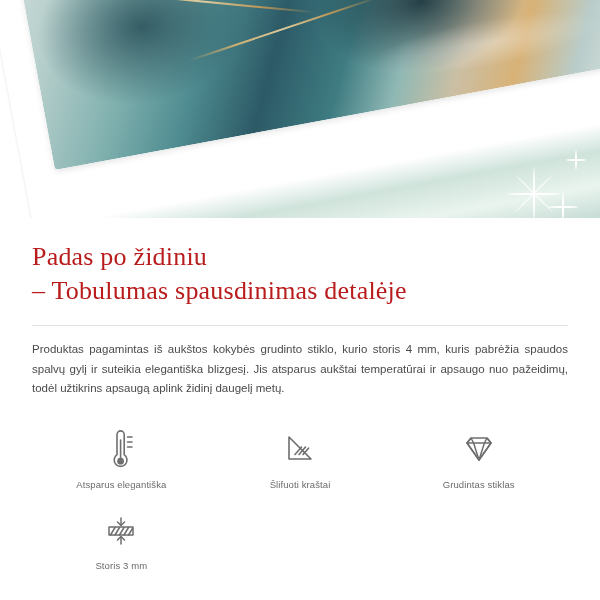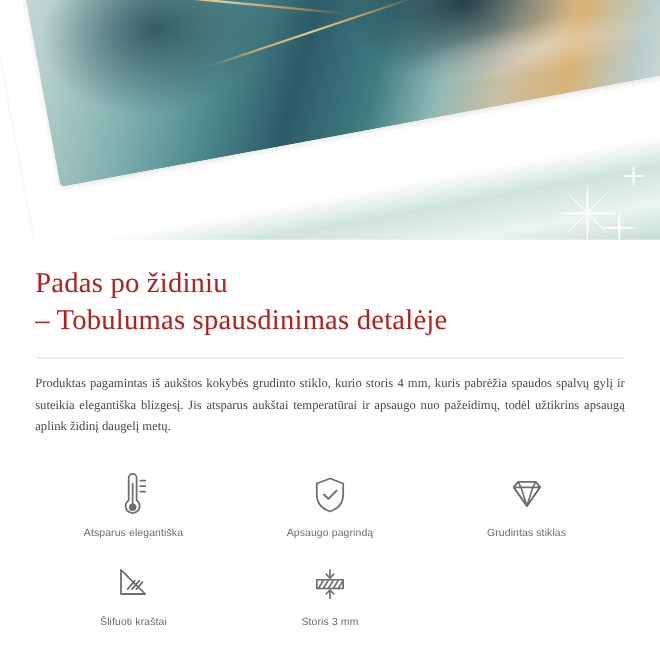--- a/index.html
+++ b/index.html
@@ -136,21 +136,20 @@
     background: #e2e2e2;
     margin: 16px 0 14px 0;
   }
 
   .body-copy {
     font-size: 11.5px;
     line-height: 19.5px;
     color: #4a4a4a;
     width: 536px;
     text-align: justify;
-    font-family: Liberation Serif, serif;
   }
 
   
   .features {
     margin-top: 26px;
     display: grid;
     grid-template-columns: repeat(3, 1fr);
     grid-row-gap: 16px;
     width: 536px;
   }
@@ -224,57 +223,48 @@
               <line x1="26.5" y1="14" x2="31" y2="14"></line>
               <line x1="26.5" y1="19" x2="31" y2="19"></line>
             </g>
             <circle cx="19.6" cy="33.2" r="3.4" fill="#6e6e6e"></circle>
           </svg>
         </div>
         <div class="caption">Atsparus elegantiška</div>
       </div>
 
 
-      <div class="feature">
-        <div class="icon-wrap">
-          <svg width="44" height="44" viewBox="0 0 44 44">
-            <path d="M22 7l12 4.5v10c0 8-5.2 13.2-12 15.5C15.2 34.7 10 29.5 10 21.5v-10z" fill="none" stroke="#6e6e6e" stroke-width="1.6" stroke-linejoin="round"></path>
-            <path d="M16.5 21.5l4 4 7.5-7.5" fill="none" stroke="#6e6e6e" stroke-width="1.8" stroke-linecap="round" stroke-linejoin="round"></path>
-          </svg>
-        </div>
-        <div class="caption">Apsaugo pagrindą</div>
+
+      <div class="feature">
+        <div class="icon-wrap">
+          <svg width="44" height="40" viewBox="0 0 44 40">
+            <g fill="none" stroke="#6e6e6e" stroke-width="1.6" stroke-linecap="round" stroke-linejoin="round">
+              <path d="M11 29h22L11 7z"></path>
+              <line x1="17" y1="24.5" x2="23.5" y2="17"></line>
+              <line x1="21" y1="24.5" x2="27.5" y2="17"></line>
+              <line x1="25" y1="24.5" x2="30.5" y2="18.2"></line>
+            </g>
+          </svg>
+        </div>
+        <div class="caption">Šlifuoti kraštai</div>
       </div>
 
       <div class="feature">
         <div class="icon-wrap">
           <svg width="46" height="40" viewBox="0 0 46 40">
             <g fill="none" stroke="#6e6e6e" stroke-width="1.5" stroke-linejoin="round">
               <path d="M11 13h24l-12 17z"></path>
               <path d="M11 13l4-5h16l4 5"></path>
               <path d="M15 8l-4 5 12 17 12-17-4-5"></path>
               <path d="M17.6 13L23 30l5.4-17"></path>
               <path d="M15 8l2.6 5M31 8l-2.6 5"></path>
             </g>
           </svg>
         </div>
         <div class="caption">Grudintas stiklas</div>
-      </div>
-
-      <div class="feature">
-        <div class="icon-wrap">
-          <svg width="44" height="40" viewBox="0 0 44 40">
-            <g fill="none" stroke="#6e6e6e" stroke-width="1.6" stroke-linecap="round" stroke-linejoin="round">
-              <path d="M11 29h22L11 7z"></path>
-              <line x1="17" y1="24.5" x2="23.5" y2="17"></line>
-              <line x1="21" y1="24.5" x2="27.5" y2="17"></line>
-              <line x1="25" y1="24.5" x2="30.5" y2="18.2"></line>
-            </g>
-          </svg>
-        </div>
-        <div class="caption">Šlifuoti kraštai</div>
       </div>
 
       <div class="feature">
         <div class="icon-wrap">
           <svg width="46" height="42" viewBox="0 0 46 42">
             <g fill="none" stroke="#6e6e6e" stroke-width="1.5" stroke-linecap="round" stroke-linejoin="round">
               <line x1="23" y1="8" x2="23" y2="15"></line>
               <path d="M19.5 12l3.5 3.5 3.5-3.5"></path>
               <rect x="11" y="17" width="24" height="8"></rect>
               <line x1="23" y1="34" x2="23" y2="27"></line>

